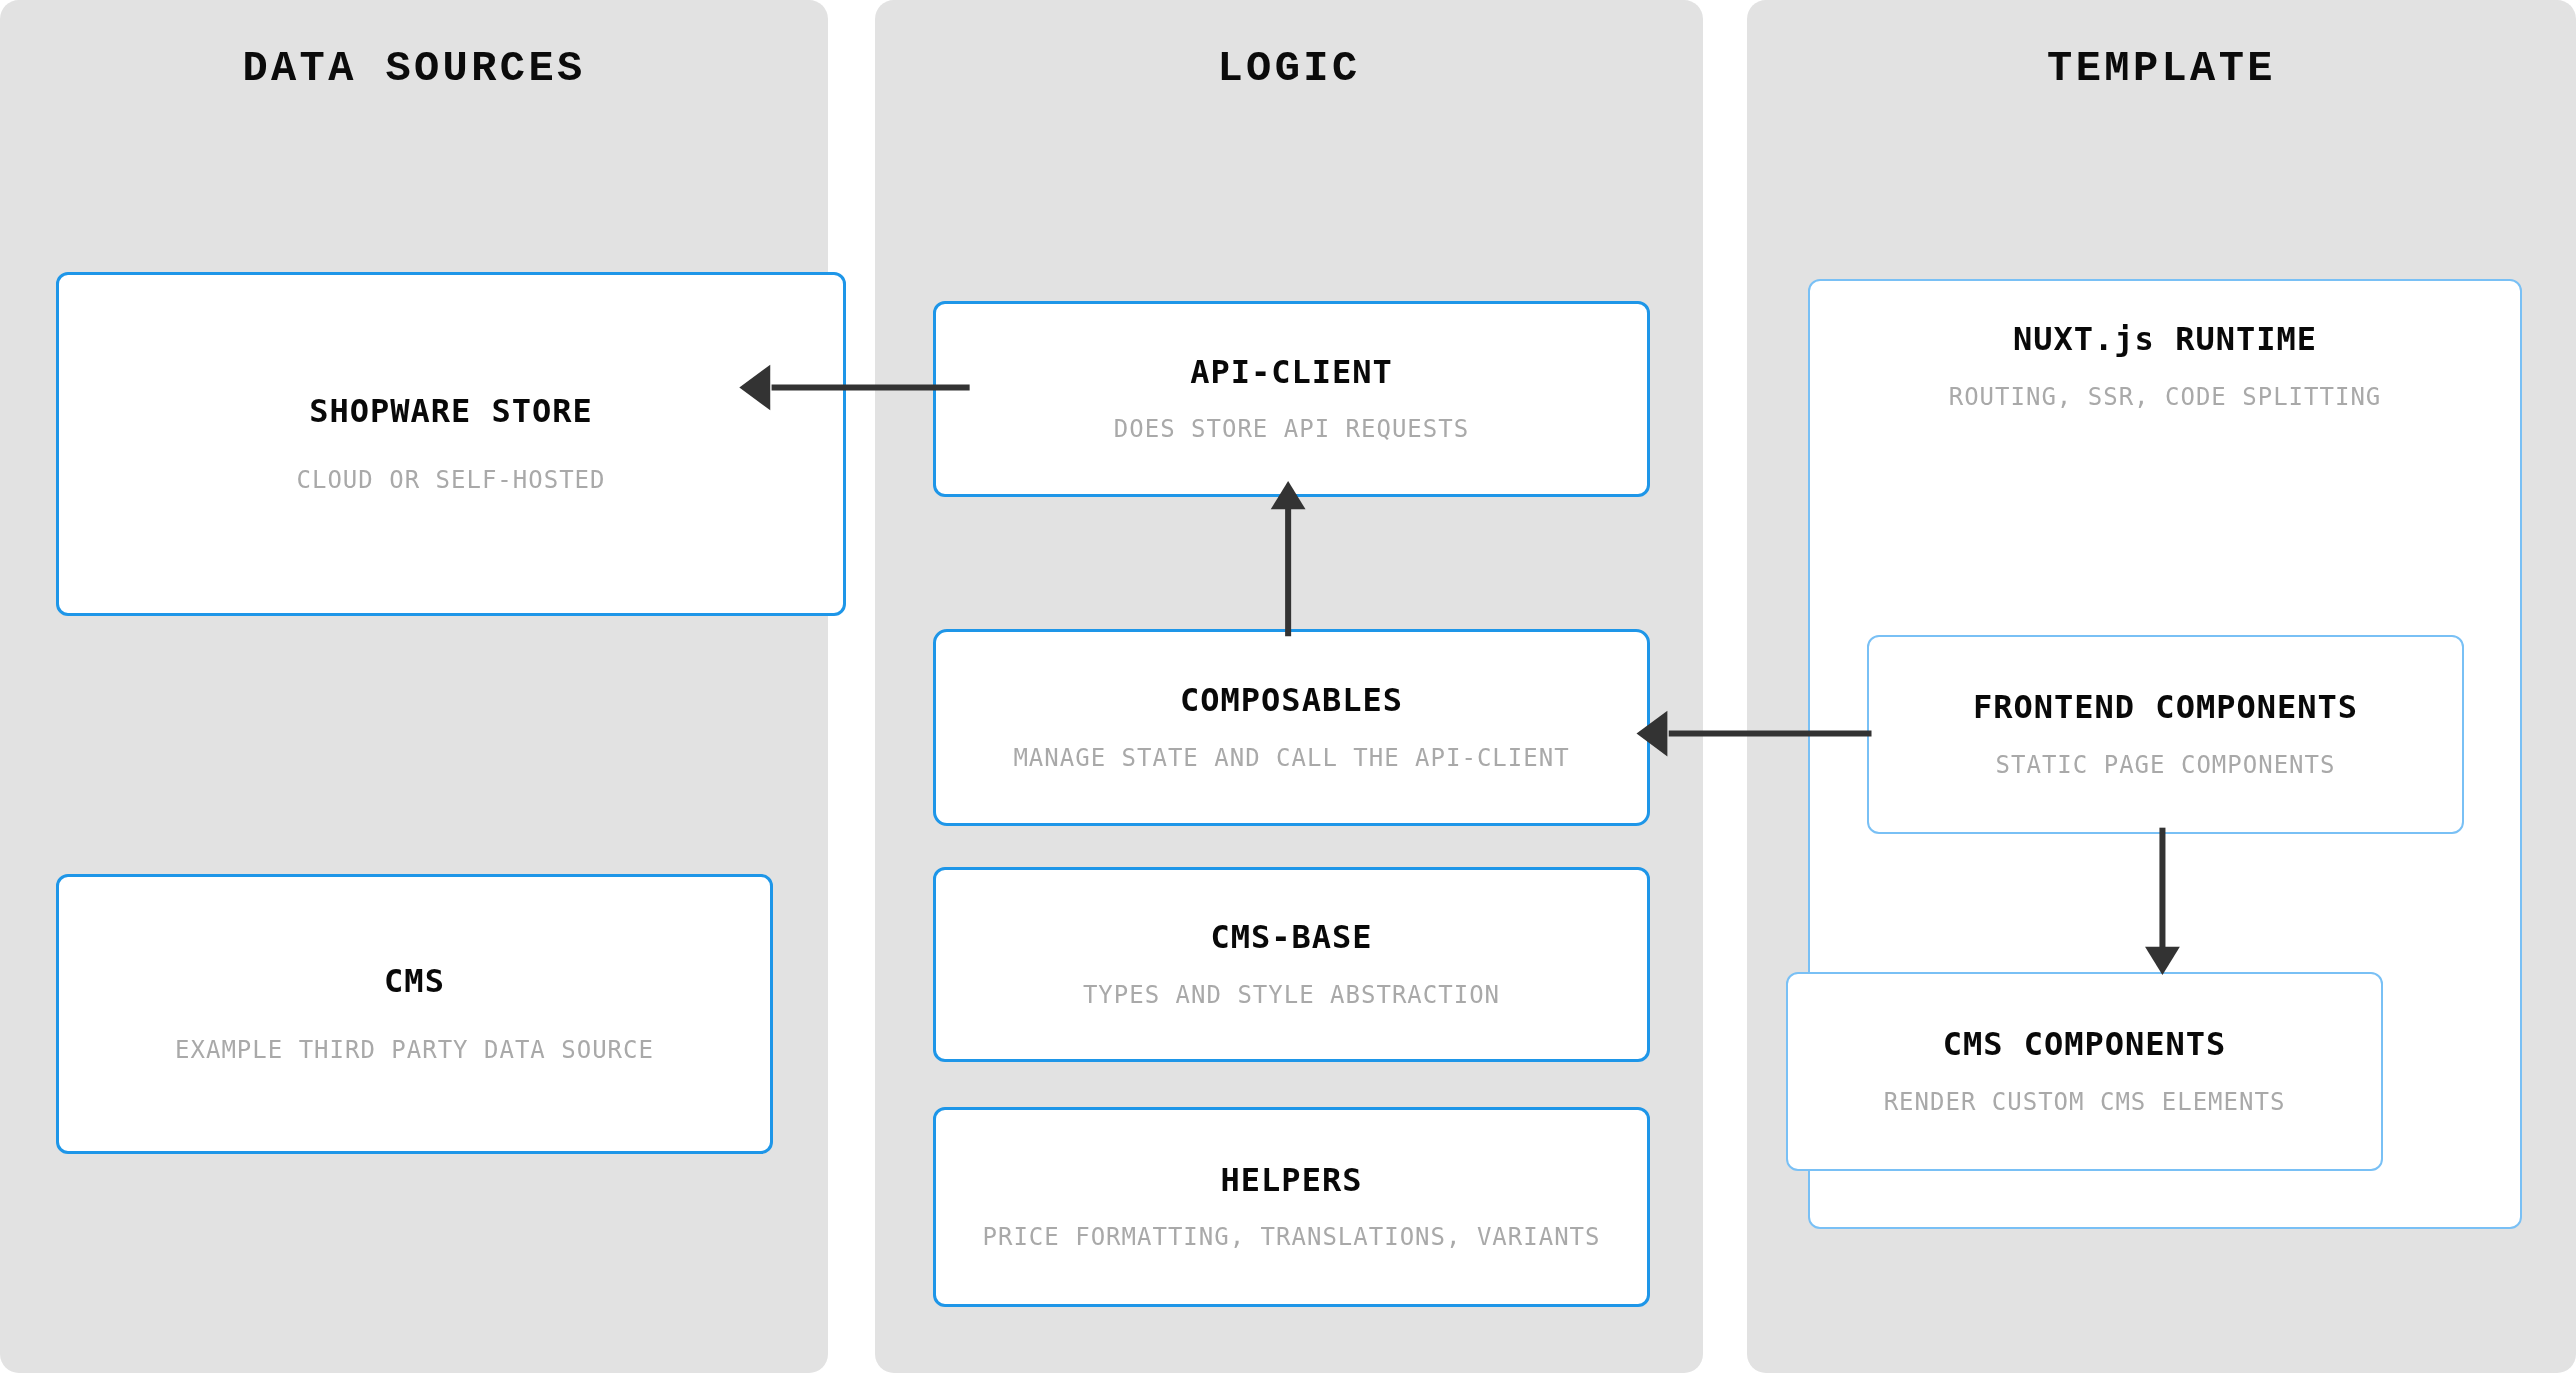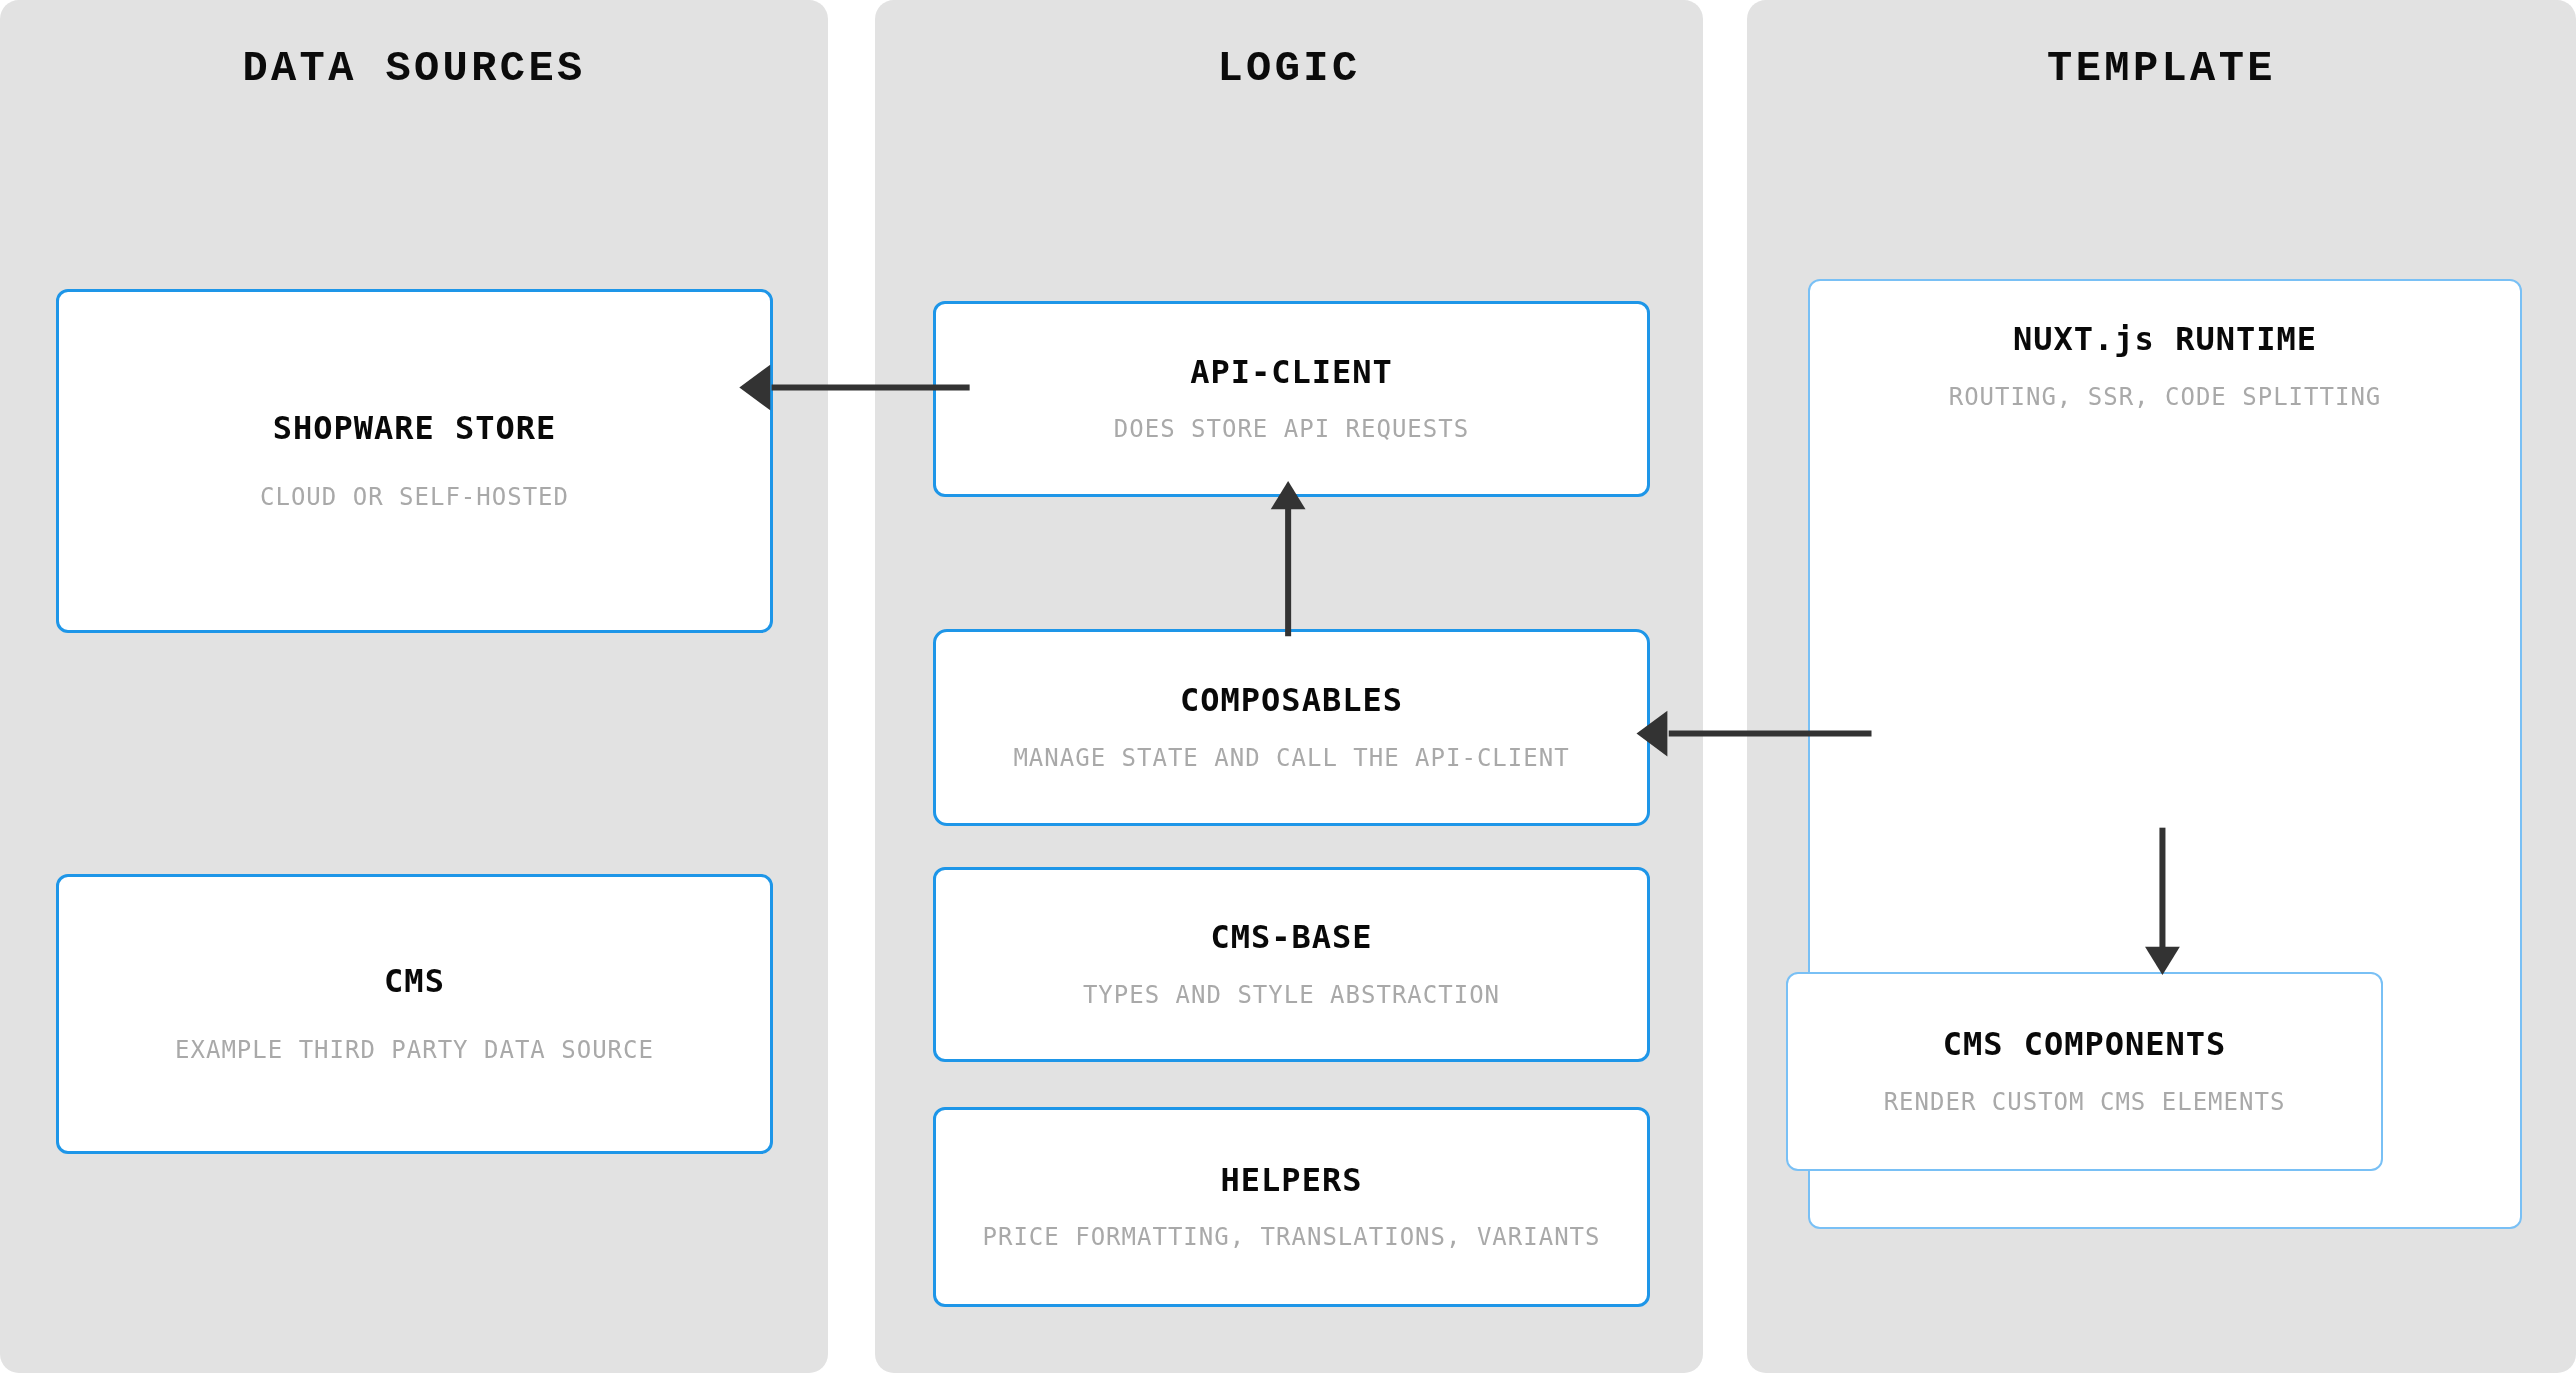--- a/index.html
+++ b/index.html
@@ -85,21 +85,21 @@
     letter-spacing: 1px;
     text-align: center;
     line-height: 1.05;
     font-family: "DejaVu Sans Mono", "Liberation Mono", monospace;
     white-space: nowrap;
   }
   .gap-lg  { height: 39px; }
   .gap-md  { height: 28px; }
 
   
-  #node-shopware-store   { left: 56px;  top: 289px;  width: 717px; height: 344px; }
+  #node-shopware-store   { left: 56px;  top: 272px;  width: 790px; height: 344px; }
   #node-cms              { left: 56px;  top: 874px; width: 717px; height: 280px; }
 
   #node-api-client       { left: 933px; top: 289px;  width: 717px; height: 196px; margin-top: 12px; }
   #node-composables      { left: 933px; top: 629px;  width: 717px; height: 197px; border-radius: 14px; }
   #node-cms-base         { left: 933px; top: 867px; width: 717px; height: 195px; }
   #node-helpers          { left: 933px; top: 1107px; width: 717px; height: 200px; }
 
   #node-nuxt-runtime     { left: 1808px; top: 279px;  width: 714px; height: 950px; }
   #node-frontend-components { left: 1867px; top: 635px;  width: 597px; height: 199px; }
   #node-cms-components   { left: 1786px; top: 972px; width: 597px; height: 199px; }
@@ -178,20 +178,25 @@
   </div>
 
   <div class="node light container" id="node-nuxt-runtime">
     <div class="nuxt-head">
       <div class="node-title">NUXT.js RUNTIME</div>
       <div class="gap-md"></div>
       <div class="node-sub">ROUTING, SSR, CODE SPLITTING</div>
     </div>
   </div>
 
+  <div class="node light" id="node-frontend-components">
+    <div class="node-title">FRONTEND COMPONENTS</div>
+    <div class="gap-md"></div>
+    <div class="node-sub">STATIC PAGE COMPONENTS</div>
+  </div>
 
   <div class="node light" id="node-cms-components">
     <div class="node-title">CMS COMPONENTS</div>
     <div class="gap-md"></div>
     <div class="node-sub">RENDER CUSTOM CMS ELEMENTS</div>
   </div>
 
   <svg class="arrow-svg" id="arrow-api-to-store" viewBox="0 0 350 120">
     <line x1="345" y1="57" x2="50" y2="57" stroke="#333333" stroke-width="9"></line>
     <polygon points="48,23 48,91 2,57" fill="#333333"></polygon>

